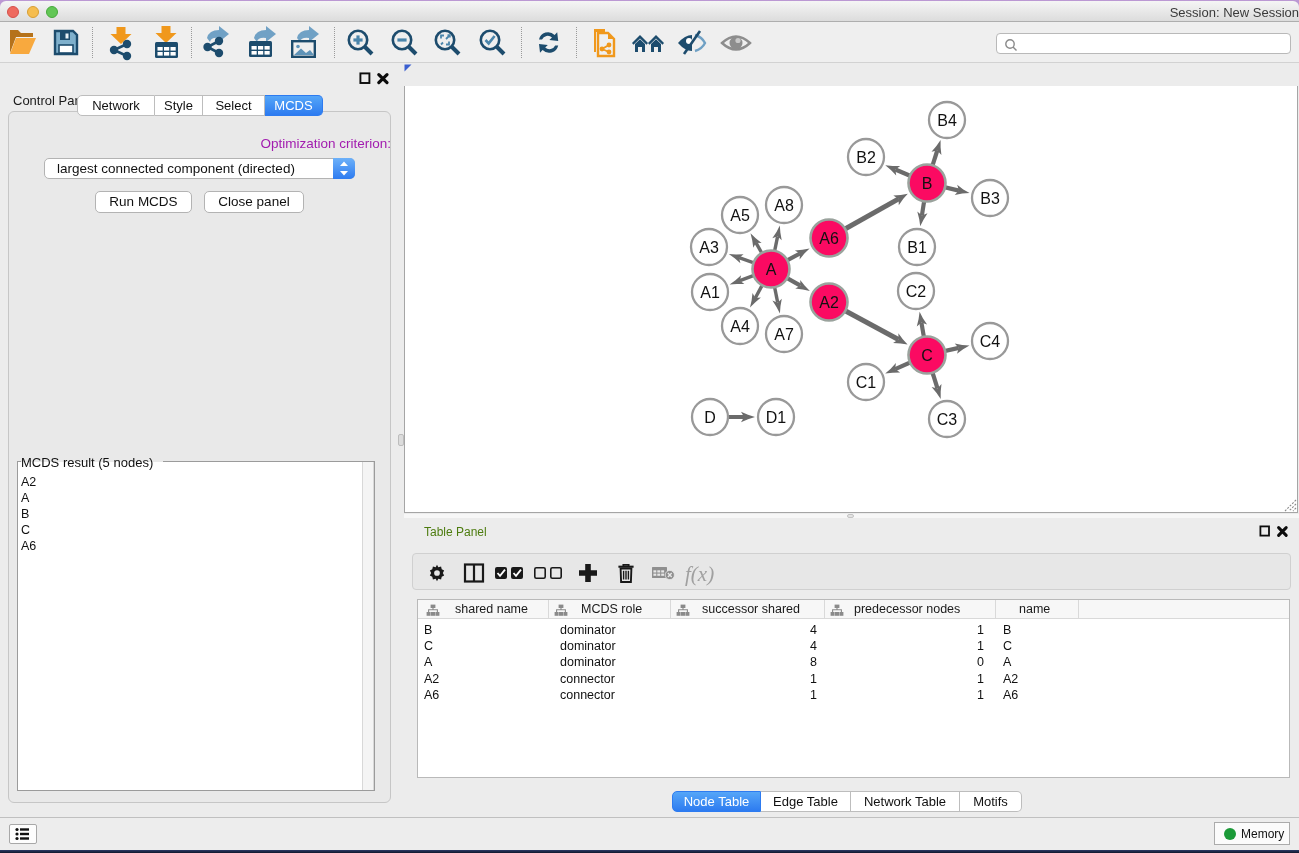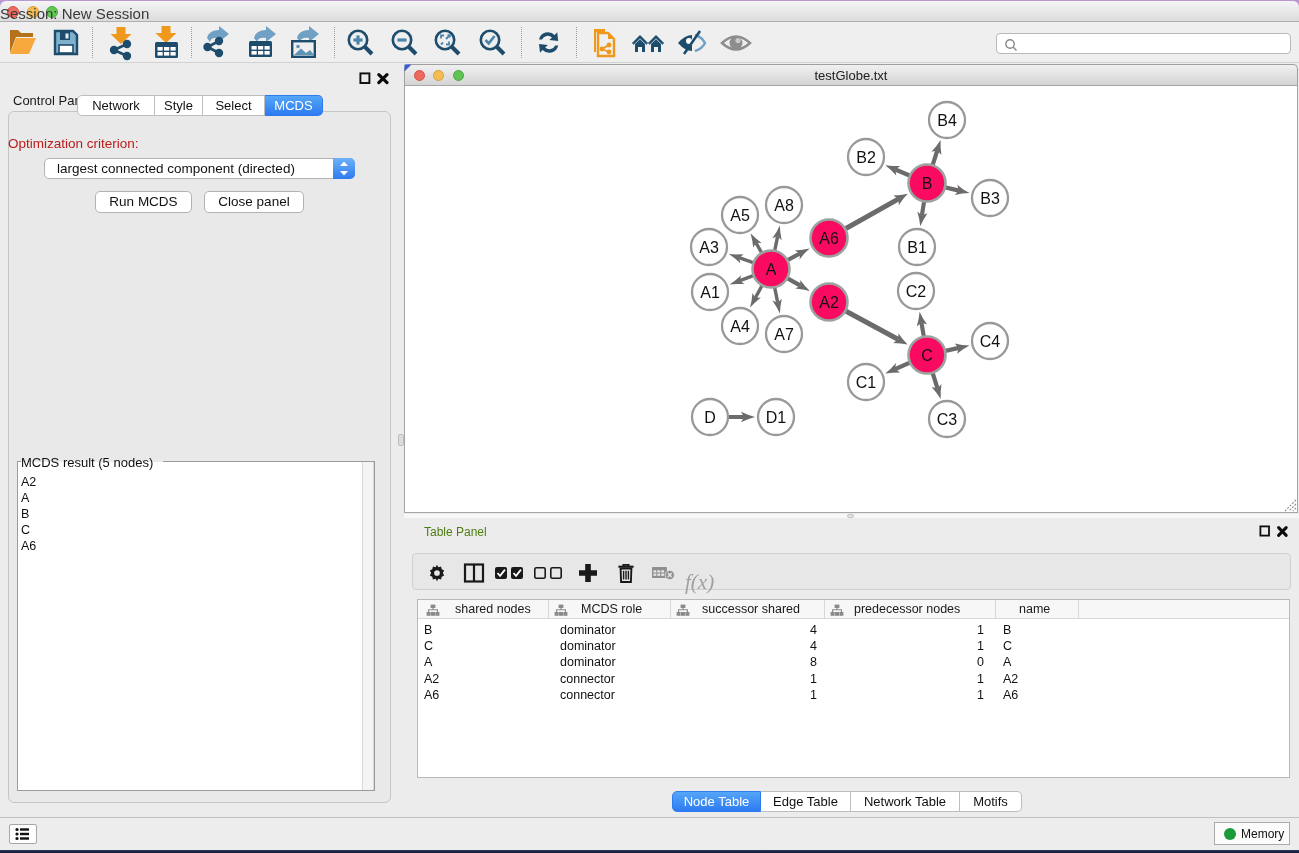--- a/index.html
+++ b/index.html
@@ -2,41 +2,41 @@
 <html><head>
 <meta charset="utf-8">
 <style>
 * { margin:0; padding:0; box-sizing:border-box; }
 html,body { width:1299px; height:853px; overflow:hidden; }
 body { font-family:"Liberation Sans", sans-serif; background:#ececec; position:relative; }
 .abs { position:absolute; }
 #desktop-top { left:0; top:0; width:1299px; height:8px; background:#bb98d3; }
 #titlebar { left:0; top:1px; width:1299px; height:21px;
   background:linear-gradient(#f5f5f5,#dcdcdc); border-bottom:1px solid #aeaeae; border-radius:6px 6px 0 0; }
-#titlebar .title { position:absolute; left:0; right:0; top:4px; text-align:left;
-  font-size:15px; color:#3a3a3a; }
+#titlebar .title { position:absolute; left:0; right:0; top:4px; text-align:right;
+  font-size:13px; color:#3a3a3a; }
 .tl { position:absolute; border-radius:50%; width:12px; height:12px; top:5px; }
 #toolbar { left:0; top:22px; width:1299px; height:41px; background:#efefef;
   border-bottom:1px solid #d2d2d2; }
 .tbi { position:absolute; top:0; height:41px; display:flex; align-items:center; justify-content:center; }
 .sep { position:absolute; top:5px; height:31px; width:0;
   border-left:1px dotted #9a9a9a; }
 #search { position:absolute; left:996px; top:11px; width:295px; height:21px; background:#fff;
   border:1px solid #b9b9b9; border-radius:4px; }
 
 #cp-title { left:13px; top:72px; font-size:13px; color:#1a1a1a;margin-top:21px; }
 #cp-box { left:8px; top:111px; width:383px; height:692px; background:#e9e9e9;
   border:1px solid #c6c6c6; border-radius:6px; }
 #cp-tabs { left:77px; top:95px; height:34px; display:flex; z-index:3; }
 .tab { height:21px; background:#fff; border:1px solid #bdbdbd; border-left:none;
   font-size:13px; color:#111; display:flex; align-items:center; justify-content:center; }
 .tab.first { border-left:1px solid #bdbdbd; border-radius:5px 0 0 5px; }
 .tab.last { border-radius:0 5px 5px 0; }
 .tab.sel { background:linear-gradient(#55a6f8,#2d7bf0); color:#fff; border-color:#2d7bf0; }
-#opt-label { left:8px; top:136px; width:383px; text-align:left; font-size:13.5px; color:#b91c1c; }
+#opt-label { left:8px; top:136px; width:383px; text-align:right; font-size:13.5px; color:#a21caf; }
 #combo { left:44px; top:158px; width:311px; height:21px; background:#fff;
   border:1px solid #b3b3b3; border-radius:5px; font-size:13.5px; color:#111; }
 #combo .txt { position:absolute; left:12px; top:2px; }
 #combo .step { position:absolute; right:-1px; top:-1px; width:22px; height:21px;
   background:linear-gradient(#6db1f9,#2d7bf0); border-radius:0 5px 5px 0; }
 .btn { position:absolute; height:22px; background:#fff; border:1px solid #b3b3b3;
   border-radius:5px; font-size:13.5px; color:#111; text-align:center; line-height:20px; }
 #mcds-box { left:17px; top:461px; width:358px; height:330px; background:#fff;
   border:1px solid #9b9b9b; }
 #mcds-label { left:21px; top:455px; font-size:13px; color:#111; z-index:2; }
@@ -240,26 +240,20 @@
   </div>
 <div id="mcds-label" class="abs">MCDS result (5 nodes)</div>
 <div id="mcds-list" class="abs">A2<br>A<br>B<br>C<br>A6</div>
 <div id="mcds-scroll" class="abs"></div>
 
 <div class="abs" style="left:398px;top:434px;width:6px;height:12px;background:#dcdcdc;border:1px solid #bdbdbd;border-radius:2px"></div>
 <div class="abs" style="left:404px;top:514px;width:895px;height:4px;background:#f7f7f7"></div>
 <div class="abs" style="left:847px;top:513.5px;width:7px;height:4.5px;background:#e3e3e3;border:1px solid #c4c4c4;border-radius:2px"></div>
 
 <div id="nw" class="abs">
- <div id="nw-tb">
-  <div class="tl" style="left:8.5px;top:4.5px;width:11px;height:11px;background:#ee6a5f;border:0.5px solid #d5504a"></div>
-  <div class="tl" style="left:28px;top:4.5px;width:11px;height:11px;background:#f5bd4f;border:0.5px solid #d89e33"></div>
-  <div class="tl" style="left:48px;top:4.5px;width:11px;height:11px;background:#61c355;border:0.5px solid #47a93c"></div>
-  <div class="title">testGlobe.txt</div>
- </div>
  <svg style="position:absolute;left:0;top:0" width="9" height="9" viewBox="0 0 9 9">
       <path d="M0.5 0.5 H7.5 L0.5 7.5 Z" fill="#3a5fd0"></path>
     </svg>
  <div id="nw-canvas">
  <svg id="graph" width="893" height="423" viewBox="0 0 893 423" style="position:absolute;left:0;top:0">
         <line x1="366.0" y1="183.0" x2="350.9" y2="156.7" stroke="#6b6b6b" stroke-width="3.4"></line>
         <polygon points="345.5,147.2 350.7,152.3 356.6,157.0 350.9,156.7 348.3,161.7 347.2,154.3" fill="#6b6b6b"></polygon>
         <line x1="366.0" y1="183.0" x2="372.6" y2="150.3" stroke="#6b6b6b" stroke-width="3.4"></line>
         <polygon points="374.8,139.6 375.4,146.8 376.7,154.3 372.6,150.3 367.3,152.3 371.5,146.0" fill="#6b6b6b"></polygon>
         <line x1="366.0" y1="183.0" x2="334.1" y2="171.7" stroke="#6b6b6b" stroke-width="3.4"></line>
@@ -384,21 +378,21 @@
   <rect x="1" y="2" width="15" height="11" rx="0.5" fill="#8f8f8f"></rect>
   <rect x="2.4" y="5.3" width="2.9" height="2.2" fill="#e7e7e7"></rect>
       <rect x="6.3" y="5.3" width="2.9" height="2.2" fill="#e7e7e7"></rect>
       <rect x="10.2" y="5.3" width="2.9" height="2.2" fill="#e7e7e7"></rect>
   <rect x="2.4" y="8.6" width="2.9" height="2.2" fill="#e7e7e7"></rect>
       <rect x="6.3" y="8.6" width="2.9" height="2.2" fill="#e7e7e7"></rect>
       <rect x="10.2" y="8.6" width="2.9" height="2.2" fill="#e7e7e7"></rect>
   <circle cx="18.8" cy="10" r="4.6" fill="#8f8f8f" stroke="#e7e7e7" stroke-width="0.8"></circle>
   <path d="M16.9 8.1 l3.8 3.8 M20.7 8.1 l-3.8 3.8" stroke="#e7e7e7" stroke-width="1.4"></path>
  </svg>
- <div style="position:absolute;left:272px;top:16px;font-family:'Liberation Serif',serif;font-style:italic;font-size:21px;color:#a0a0a0">f(x)</div>
+ <div style="position:absolute;left:272px;top:8px;font-family:'Liberation Serif',serif;font-style:italic;font-size:21px;color:#a0a0a0">f(x)</div>
 </div>
 <div id="tp-table" class="abs">
  <div id="tp-header">
   <svg style="position:absolute;left:8px;top:3.5px" width="14" height="13" viewBox="0 0 14 13">
 <rect x="4.6" y="0.6" width="4.8" height="3.4" fill="#8a8a8a"></rect>
 <path d="M7 4 V5.8 M2.6 8 V5.8 H11.4 V8" stroke="#8a8a8a" stroke-width="1.1" fill="none"></path>
 <rect x="0.6" y="8" width="4" height="3.8" fill="#8a8a8a"></rect>
 <rect x="5" y="8" width="4" height="3.8" fill="#8a8a8a"></rect>
 <rect x="9.4" y="8" width="4" height="3.8" fill="#8a8a8a"></rect>
       </svg>
@@ -421,21 +415,21 @@
 <path d="M7 4 V5.8 M2.6 8 V5.8 H11.4 V8" stroke="#8a8a8a" stroke-width="1.1" fill="none"></path>
 <rect x="0.6" y="8" width="4" height="3.8" fill="#8a8a8a"></rect>
 <rect x="5" y="8" width="4" height="3.8" fill="#8a8a8a"></rect>
 <rect x="9.4" y="8" width="4" height="3.8" fill="#8a8a8a"></rect>
       </svg>
   <div class="hdr-div" style="left:130px"></div>
   <div class="hdr-div" style="left:252px"></div>
   <div class="hdr-div" style="left:406px"></div>
   <div class="hdr-div" style="left:577px"></div>
   <div class="hdr-div" style="left:660px"></div>
-  <div class="hcell" style="left:37px">shared nodes</div>
+  <div class="hcell" style="left:37px">shared name</div>
   <div class="hcell" style="left:163px">MCDS role</div>
   <div class="hcell" style="left:284px">successor shared</div>
   <div class="hcell" style="left:436px">predecessor nodes</div>
   <div class="hcell" style="left:601px">name</div>
  </div>
 <div class="row-cell" style="left:6px;top:22.5px">B</div>
 <div class="row-cell" style="left:142px;top:22.5px">dominator</div>
 <div class="row-cell" style="left:330px;top:22.5px;width:69px;text-align:right">4</div>
 <div class="row-cell" style="left:500px;top:22.5px;width:66px;text-align:right">1</div>
 <div class="row-cell" style="left:585px;top:22.5px">B</div>

